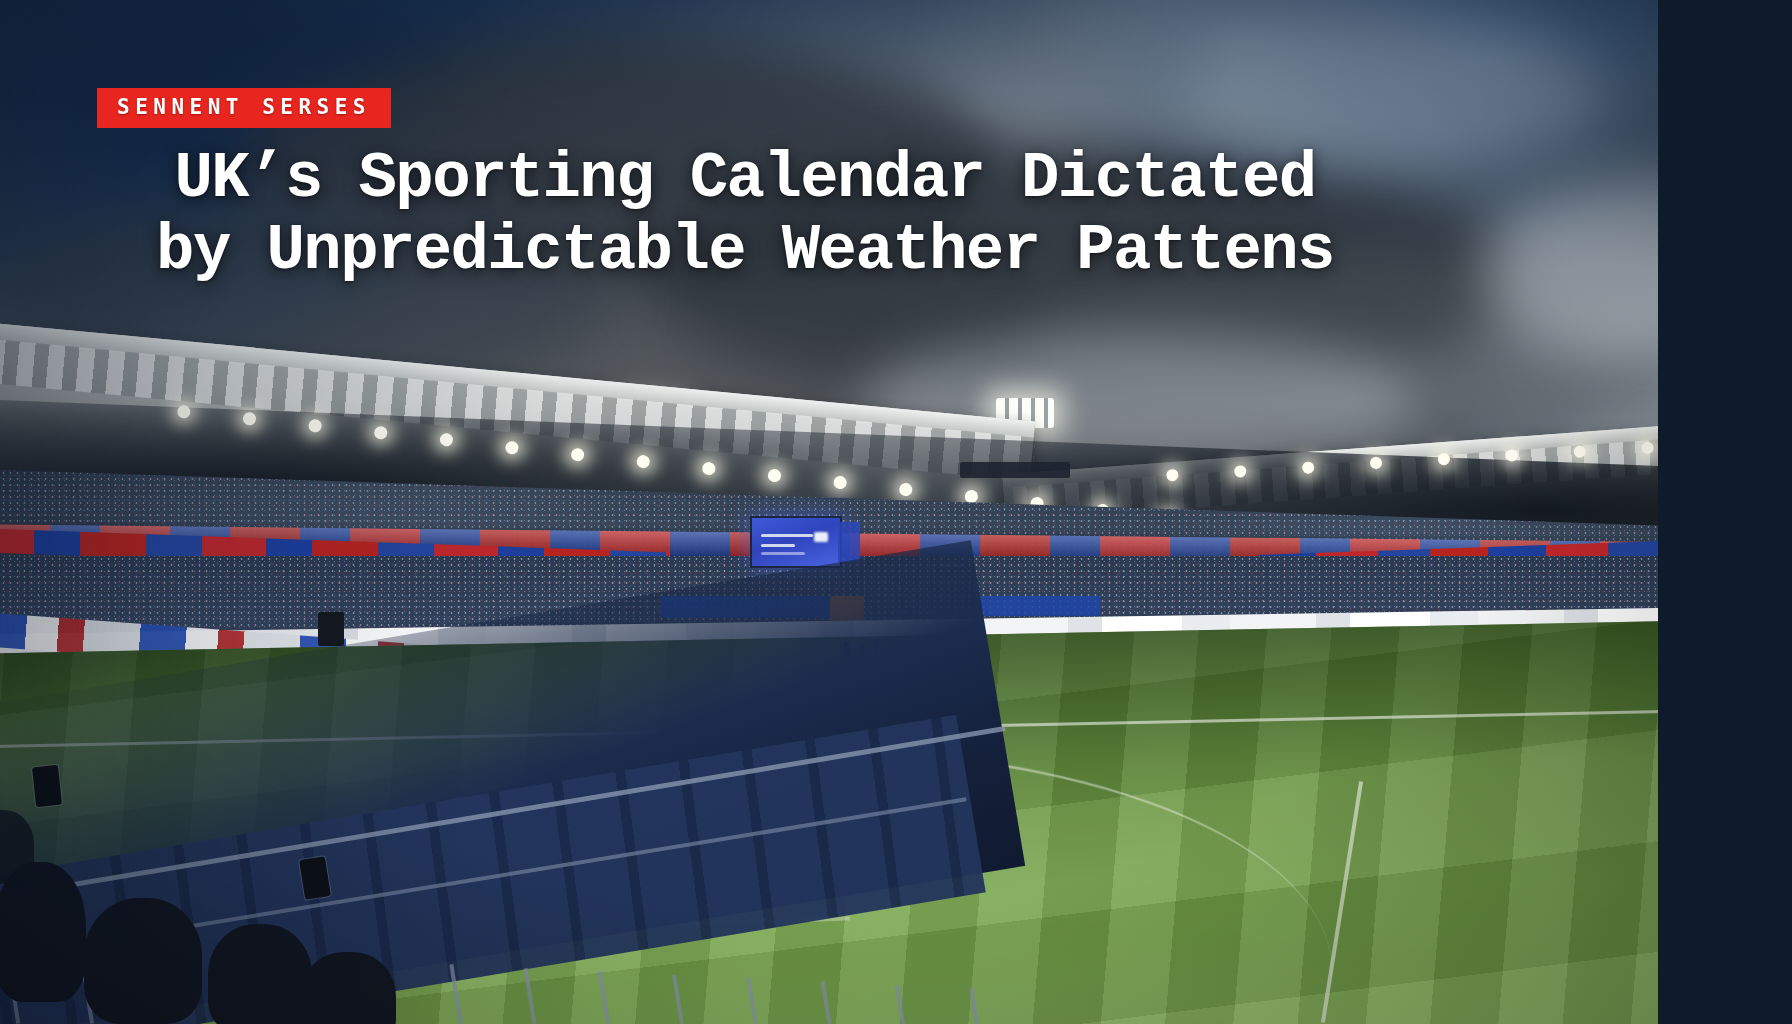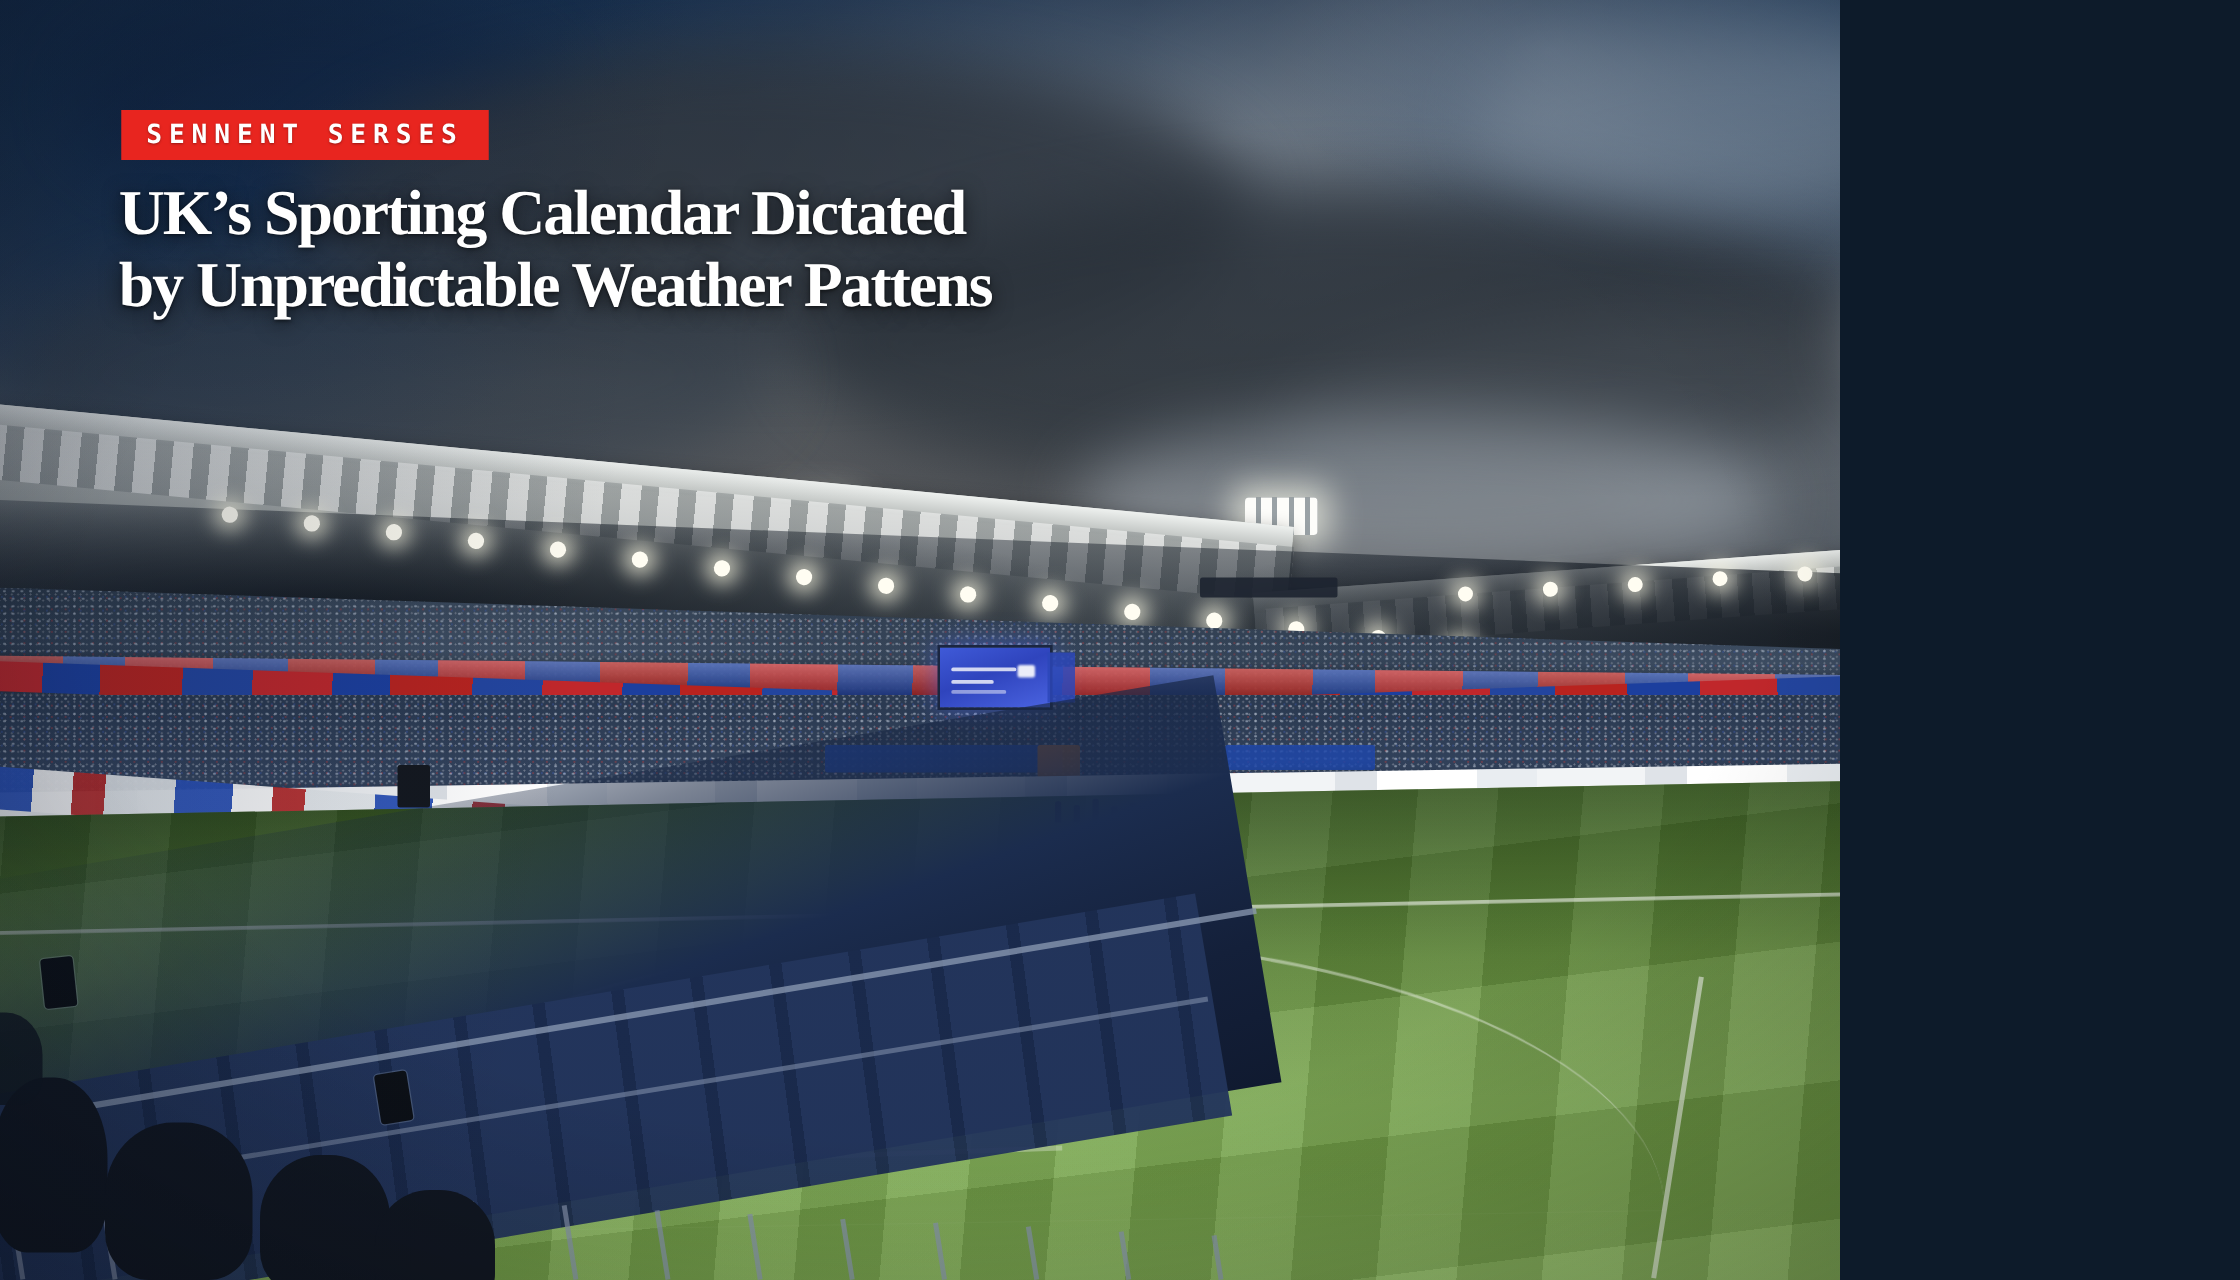--- a/index.html
+++ b/index.html
@@ -7,21 +7,21 @@
 
   html, body {
     width:1792px; height:1024px;
     overflow:hidden;
     background:#0d1b2a;
     font-family:"Liberation Sans", sans-serif;
   }
 
   .banner {
     position:relative;
-    width:1472px; height:1024px;
+    width:1658px; height:1024px;
     overflow:hidden;
   }
 
   
   .photo { position:absolute; inset:0; overflow:hidden; }
 
   
   .sky {
     position:absolute; left:0; top:0; width:1792px; height:470px;
     background:
@@ -373,28 +373,29 @@
     letter-spacing:5.5px;
     color:#ffffff;
     line-height:1;
     text-shadow:0 1px 2px rgba(0,0,0,.35);
     white-space:nowrap;
   }
 
   .headline {
     position:absolute; left:95px; top:143px;
     width:1300px;
-    font-family:Liberation Serif, serif;
+    font-family:Liberation Mono, monospace;
     font-weight:700;
-    font-size:51px;
+    font-size:64px;
     line-height:1.13;
     letter-spacing:-1.6px;
     color:#ffffff;
     text-shadow:0 3px 16px rgba(0,0,0,.62), 0 1px 3px rgba(0,0,0,.5);
     white-space:pre-line;
+    text-align:center;
   }
 
   .subhead {
     position:absolute; left:95px; top:724px;
     width:1400px;
     font-family:"Liberation Sans", sans-serif;
     font-weight:700;
     font-size:50px;
     line-height:1.1;
     letter-spacing:-0.8px;

